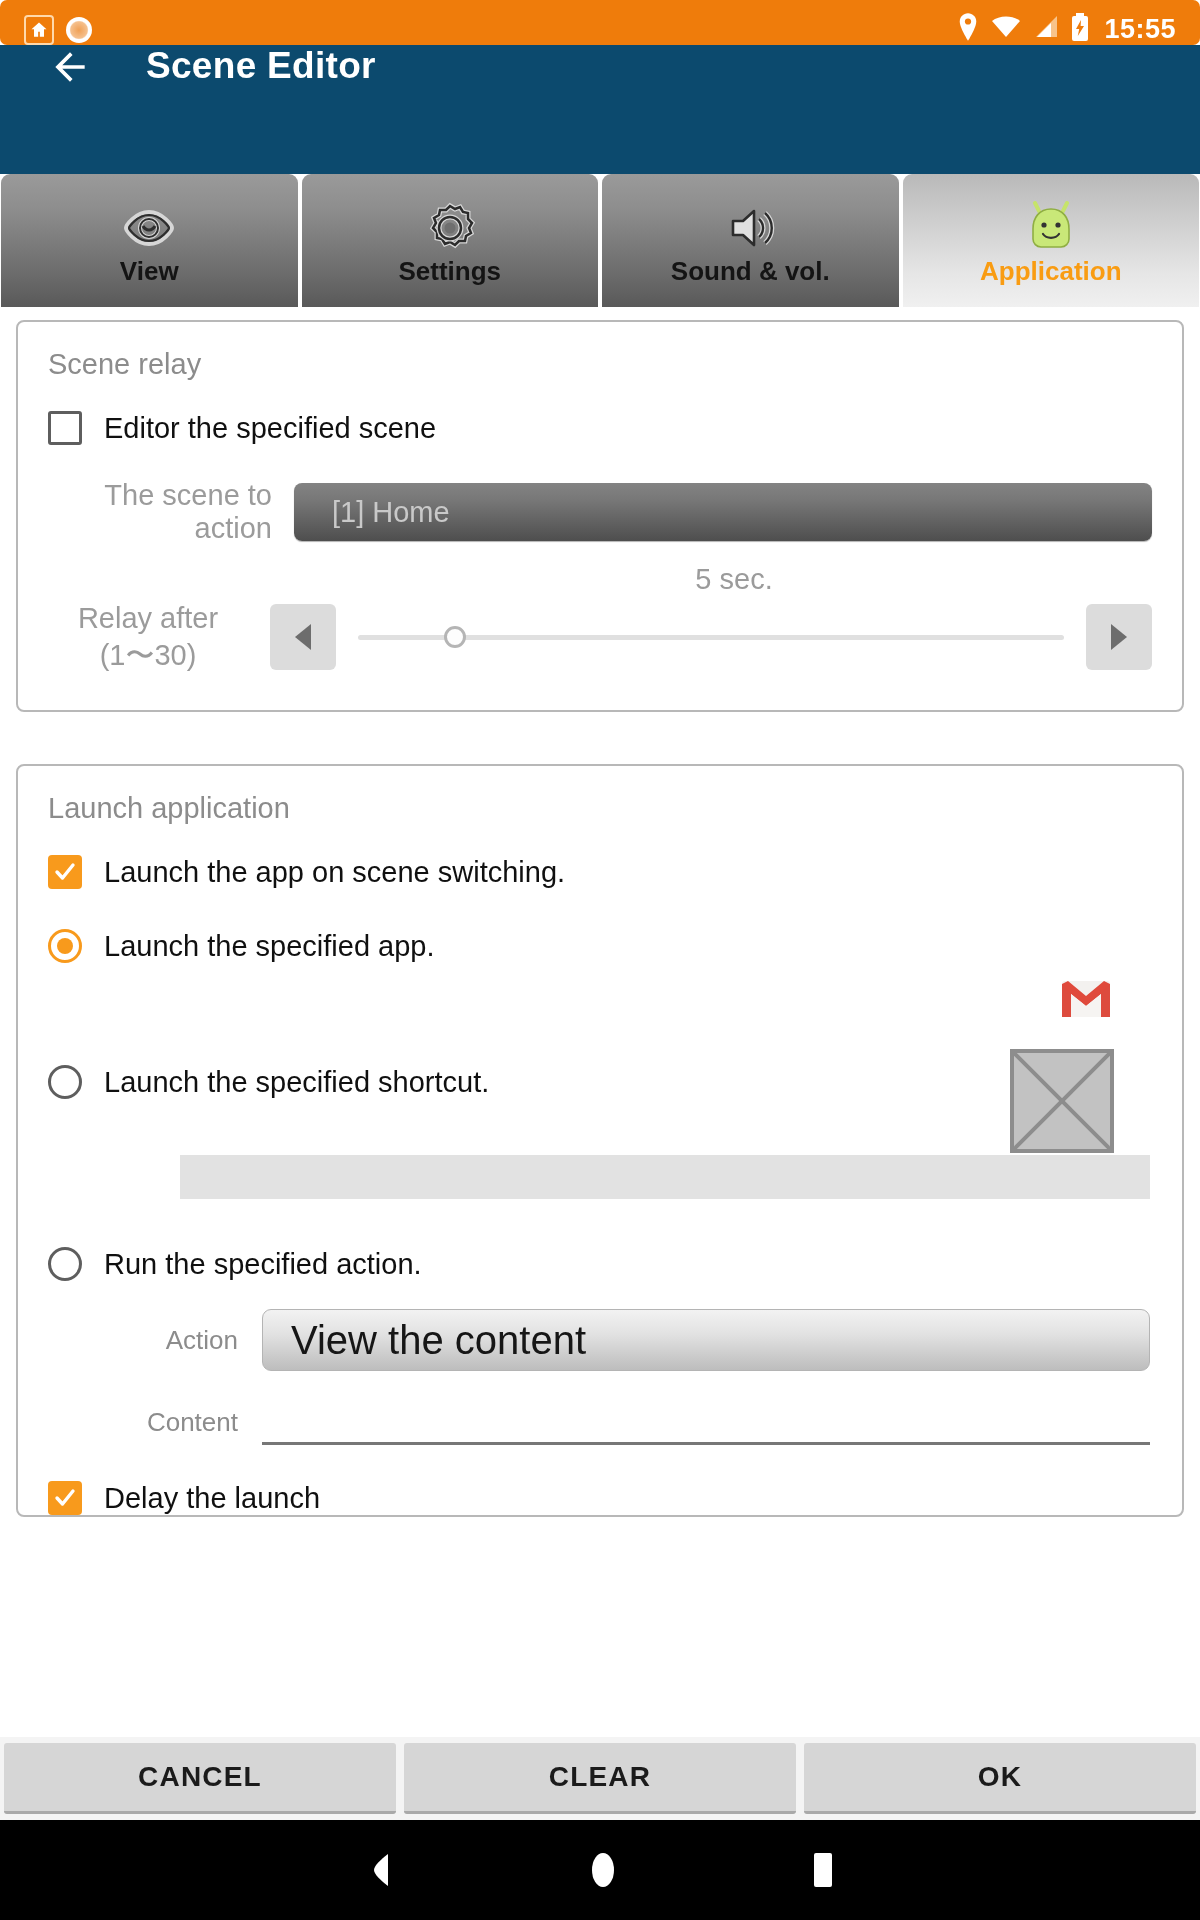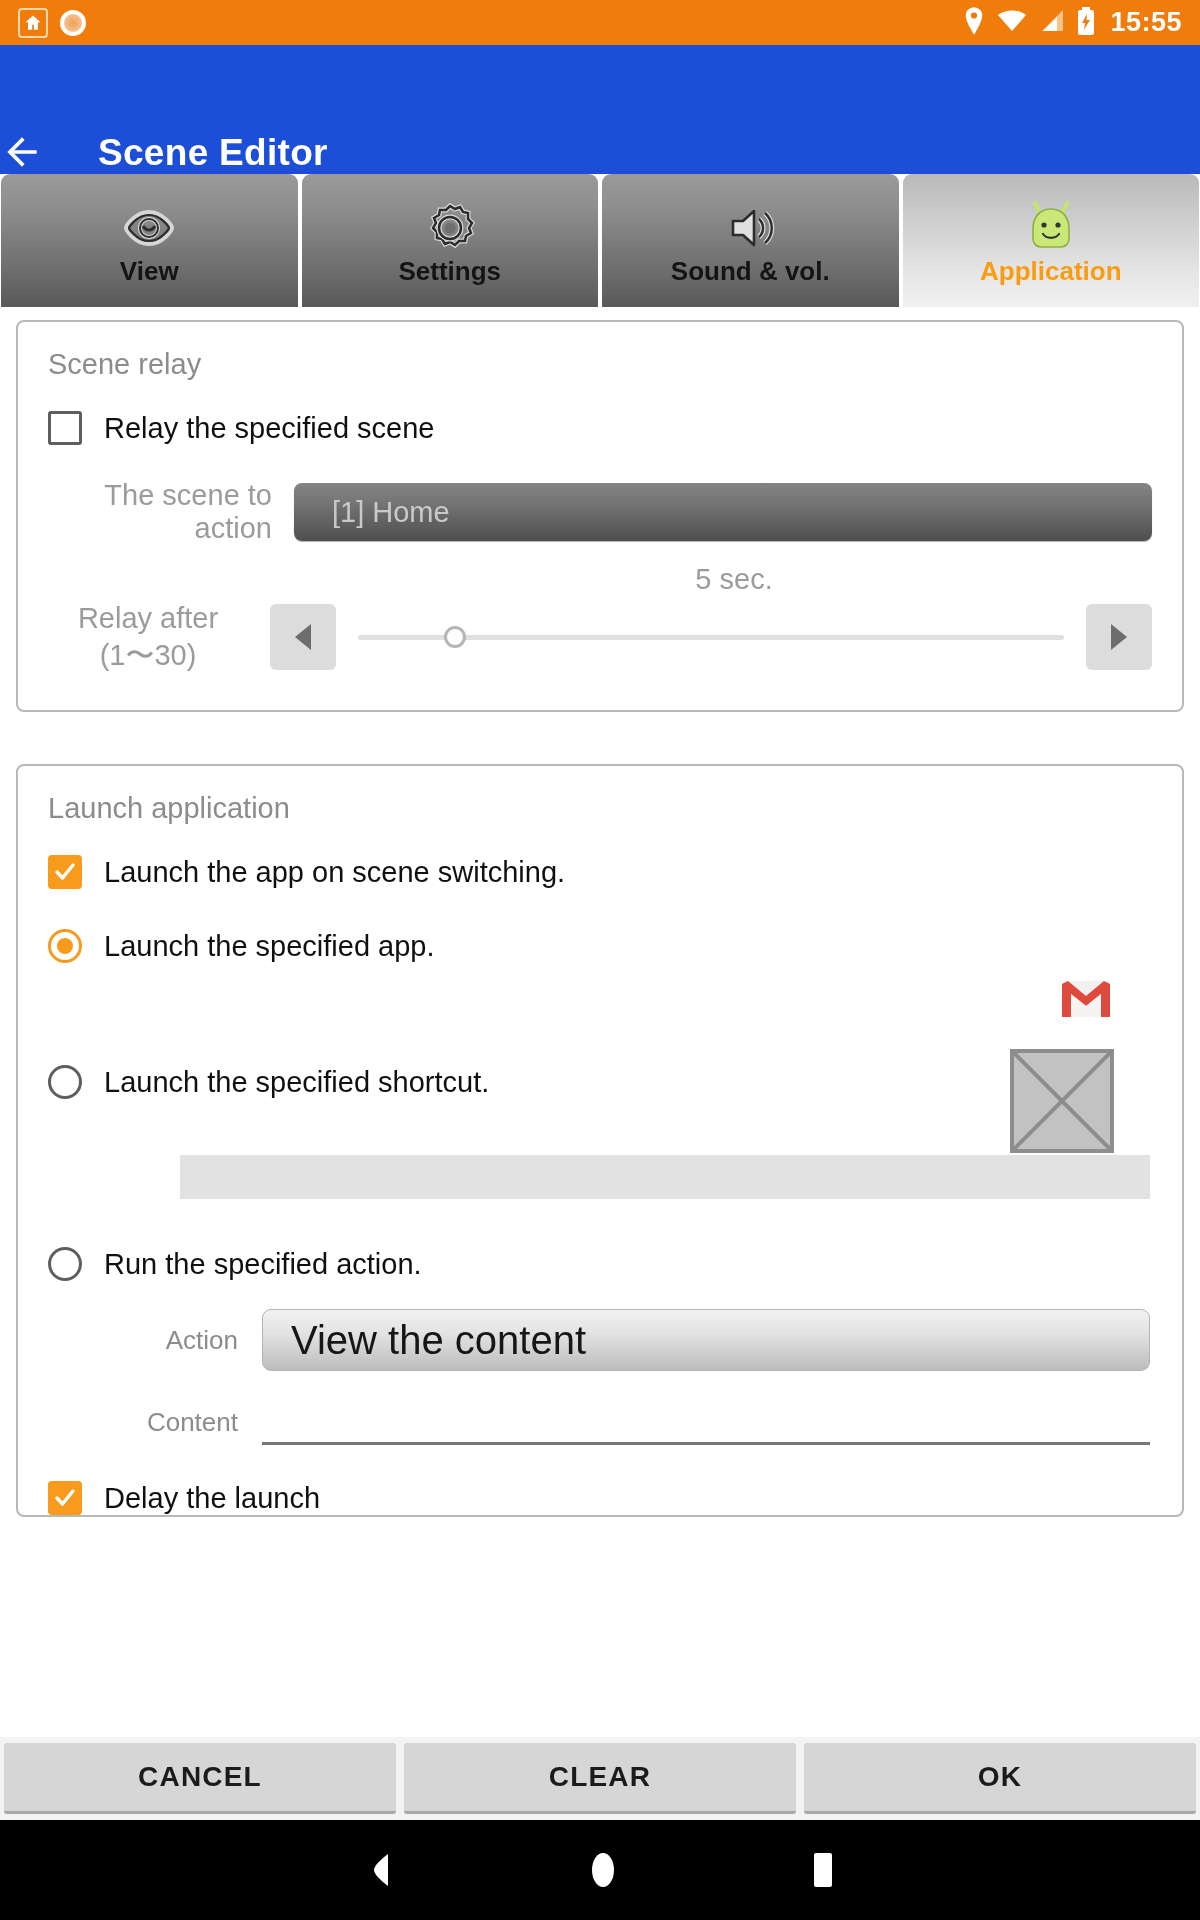--- a/index.html
+++ b/index.html
@@ -15,45 +15,47 @@
     background: #ffffff;
     display: flex;
     flex-direction: column;
   }
 
   
   .statusbar {
     height: 45px;
     background: #ef7c0b;
     display: flex;
-    align-items: center;
-    padding: 0 18px;
+    align-items: flex-end;
+    padding: 0 24px;
     flex: 0 0 45px;
+    border-radius: 7px;
   }
   .sb-left { display: flex; align-items: center; gap: 12px; }
   .sb-right { margin-left: auto; display: flex; align-items: center; gap: 12px; }
   .sb-time {
     color: #ffffff; font-size: 27px; font-weight: bold; letter-spacing: .5px;
     margin-left: 3px;
   }
   .ic-home {
     width: 30px; height: 30px; border: 2px solid #ffd9ab; border-radius: 4px;
     display:flex; align-items:center; justify-content:center;
   }
   .ic-circ {
     width: 26px; height: 26px; border-radius: 50%;
     background: radial-gradient(circle at 50% 50%, #f0a055 0%, #f5c08d 45%, #ffffff 52%, #ffffff 100%);
   }
 
   
   .appbar {
     height: 129px;
-    background: #1d4ed8;
+    background: #0c4a6e;
     display: flex;
-    align-items: flex-end;
+    align-items: flex-start;
+    padding-left: 48px;
     flex: 0 0 129px;
   }
   .back-arrow { width: 44px; height: 44px; cursor: pointer; }
   .appbar-title {
     color: #ffffff; font-size: 37px; font-weight: bold;
     margin-left: 54px; letter-spacing: .3px;
   }
 
   
   .tabs {
@@ -358,21 +360,21 @@
     </div>
   </div>
 
   <div class="content">
 
     <div class="card" style="padding-bottom:36px;">
       <div class="card-title">Scene relay</div>
 
       <div class="row" style="margin-bottom:34px;">
         <span class="cb-box"></span>
-        <span class="row-label">Relay the specified scene</span>
+        <span class="row-label">Editor the specified scene</span>
       </div>
 
       <div class="row" style="margin-bottom:18px;">
         <span class="lbl-muted" style="width:246px; text-align:right; padding-right:22px;">The scene to action</span>
         <span class="dd-dark">[1] Home</span>
       </div>
 
       <div style="display:flex;">
         <span style="width:268px;"></span>
         <span class="lbl-muted" style="flex:1; text-align:center;">5 sec.</span>

